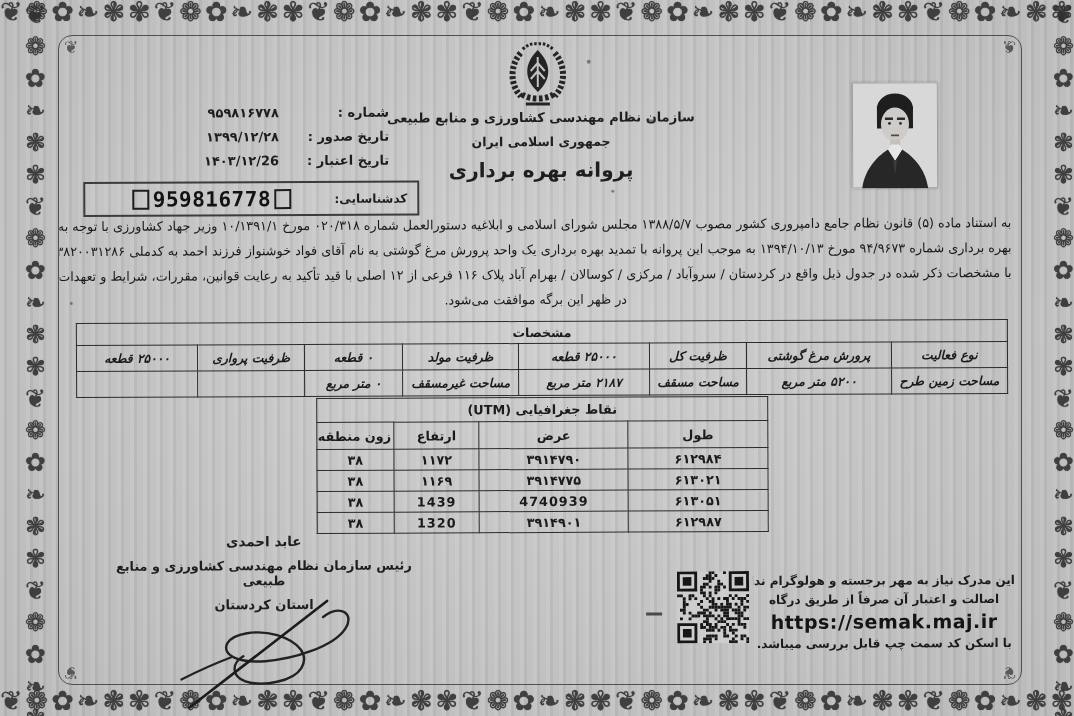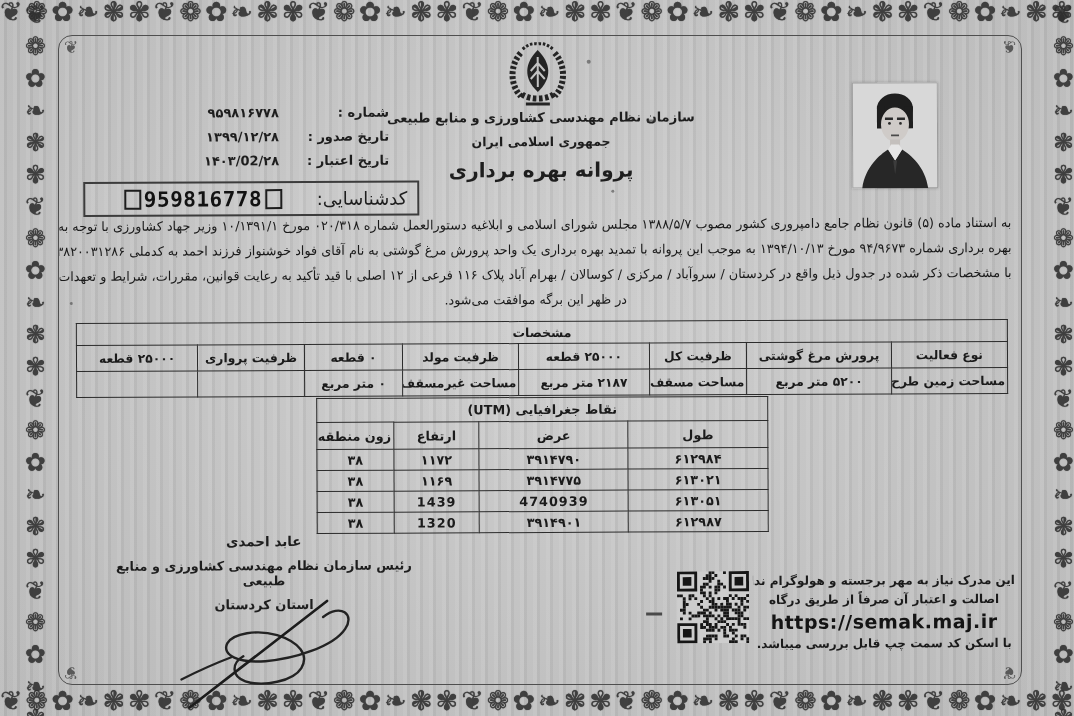--- a/index.html
+++ b/index.html
@@ -40,21 +40,21 @@
   
   .meta-rows{position:absolute;left:88px;top:104px;width:302px;direction:rtl;font-size:13px;font-weight:bold;}
   .meta-row{display:flex;gap:20px;margin-bottom:9px;align-items:baseline;}
   .meta-label{width:90px;}
   .meta-value{letter-spacing:1px;}
   .idbox{
     position:absolute;left:84px;top:180px;width:312px;height:31px;
     border:2px solid #3c3c3c;display:flex;direction:rtl;align-items:center;
     padding:0 10px;gap:6px;background:rgba(255,255,255,.05);
   }
-  .idbox-label{font-size:18px;font-weight:normal;white-space:nowrap;}
+  .idbox-label{font-size:12px;font-weight:bold;white-space:nowrap;}
   .idbox-num{flex:1;direction:ltr;text-align:center;font-family:"DejaVu Sans Mono","Liberation Mono",monospace;
     font-size:21px;font-weight:bold;color:#121212;letter-spacing:.5px;display:flex;align-items:center;justify-content:center;}
   .bar-sq{display:inline-block;width:13px;height:16px;border:2px solid #1d1d1d;margin:0 3px;}
 
   
   .header-center{position:absolute;left:322px;top:110px;width:440px;text-align:center;direction:rtl;}
   .org-line1{font-size:13px;font-weight:bold;}
   .org-line2{font-size:12.5px;font-weight:bold;margin-top:9px;}
   .doc-title{font-size:20px;font-weight:bold;margin-top:9px;letter-spacing:.5px;}
   .emblem{position:absolute;left:506px;top:40px;width:66px;height:68px;}
@@ -63,21 +63,21 @@
   
   .body-text{position:absolute;left:60px;top:212px;width:952px;direction:rtl;font-size:12.8px;color:#1a1a1a;}
   .body-line{height:25px;line-height:25px;overflow:hidden;text-align:justify;text-align-last:justify;white-space:nowrap;}
   .body-line.center{text-align:center;text-align-last:center;}
 
   
   table{border-collapse:collapse;table-layout:fixed;}
   .specs{position:absolute;left:76px;top:321px;width:932px;direction:rtl;font-size:12.3px;font-weight:bold;color:#1b1b1b;}
   .specs th,.specs td{border:1.4px solid #2c2c2c;text-align:center;padding:0 2px;overflow:hidden;white-space:nowrap;}
   .specs .t-title{height:21px;font-size:12.5px;}
-  .specs td{height:25px;}
+  .specs td{height:25px;font-style:italic;}
   .utm{position:absolute;left:316px;top:397px;width:452px;direction:rtl;font-size:12.8px;font-weight:bold;color:#1b1b1b;}
   .utm th,.utm td{border:1.4px solid #2c2c2c;text-align:center;padding:0 2px;overflow:hidden;white-space:nowrap;}
   .utm .t-title{height:23px;}
   .utm .t-head th{height:26px;text-align:center;}
   .utm td{height:20px;letter-spacing:1px;margin-top:10px;}
 
   
   .sig-block{position:absolute;left:108px;top:532px;width:310px;text-align:center;direction:rtl;font-weight:bold;}
   .sig-name{font-size:13.5px;}
   .sig-role{font-size:12.8px;margin-top:9px;}
@@ -116,21 +116,21 @@
       <div class="meta-row">
         <span class="meta-label">شماره :</span>
         <span class="meta-value">۹۵۹۸۱۶۷۷۸</span>
       </div>
       <div class="meta-row">
         <span class="meta-label">تاریخ صدور :</span>
         <span class="meta-value">۱۳۹۹/۱۲/۲۸</span>
       </div>
       <div class="meta-row">
         <span class="meta-label">تاریخ اعتبار :</span>
-        <span class="meta-value">۱۴۰۳/02/۲۸</span>
+        <span class="meta-value">۱۴۰۳/۱۲/26</span>
       </div>
     </div>
 
     <div class="idbox">
       <span class="idbox-label">کدشناسایی:</span>
       <span class="idbox-num">
         <span class="bar-sq"></span>
         <span>959816778</span>
         <span class="bar-sq"></span>
       </span>

